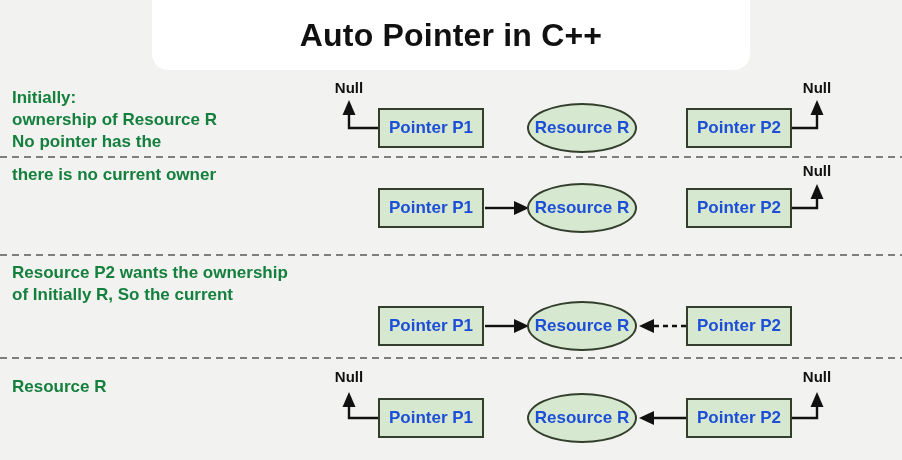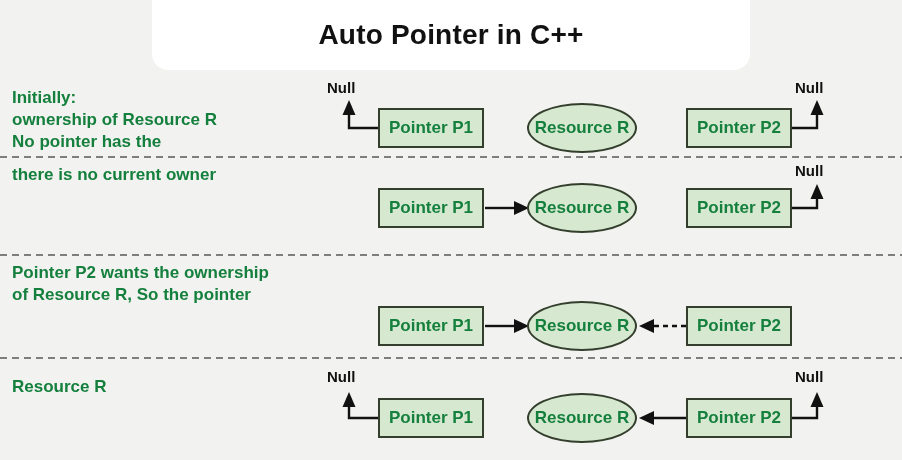--- a/index.html
+++ b/index.html
@@ -18,21 +18,21 @@
   .title-card {
     position: absolute;
     left: 152px; top: 0;
     width: 598px; height: 70px;
     background: #ffffff;
     border-radius: 0 0 16px 16px;
     display: flex; align-items: center; justify-content: center;
   }
   .title-card h1 {
     margin: 16px;
-    font-size: 28px;
+    font-size: 32px;
     font-weight: bold;
     color: #111111;
     letter-spacing: 0.2px;
   }
   .connectors {
     position: absolute;
     left: 0; top: 0;
     width: 902px; height: 460px;
   }
   .conn { stroke: #111111; stroke-width: 2.4; fill: none; }
@@ -49,30 +49,30 @@
     white-space: nowrap;
   }
   .node {
     position: absolute;
     background: #d6e8d0;
     border: 2px solid #333f2c;
     box-sizing: border-box;
     display: flex; align-items: center; justify-content: center;
     font-size: 17px;
     font-weight: bold;
-    color: #15803d;
+    color: #1d4ed8;
     white-space: nowrap;
     text-align: right;
   }
   .node.rect { width: 106px; height: 40px; }
   .node.oval { width: 110px; height: 50px; border-radius: 50%; border-width: 2px; }
   .null-label {
     position: absolute;
     width: 44px;
-    text-align: left;
+    text-align: center;
     font-size: 15px;
     font-weight: bold;
     color: #111111;
   }
 </style>
 </head>
 <body>
 
 <div class="canvas">
 
@@ -139,22 +139,22 @@
 
   <div class="caption" style="top:164px">
     <div>there is no current owner</div>
   </div>
   <div class="node rect" style="left:378px;top:188px">Pointer P1</div>
   <div class="node oval" style="left:527px;top:183px">Resource R</div>
   <div class="node rect" style="left:686px;top:188px">Pointer P2</div>
   <div class="null-label" style="left:795px;top:162px">Null</div>
 
   <div class="caption" style="top:262px">
-    <div>Pointer P2 wants the ownership</div>
-    <div>of Resource R, So the pointer</div>
+    <div>Resource P2 wants the ownership</div>
+    <div>of Initially R, So the current</div>
   </div>
   <div class="node rect" style="left:378px;top:306px">Pointer P1</div>
   <div class="node oval" style="left:527px;top:301px">Resource R</div>
   <div class="node rect" style="left:686px;top:306px">Pointer P2</div>
 
   <div class="caption" style="top:376px">
     <div>Resource R</div>
   </div>
   <div class="null-label" style="left:327px;top:368px">Null</div>
   <div class="node rect" style="left:378px;top:398px">Pointer P1</div>

